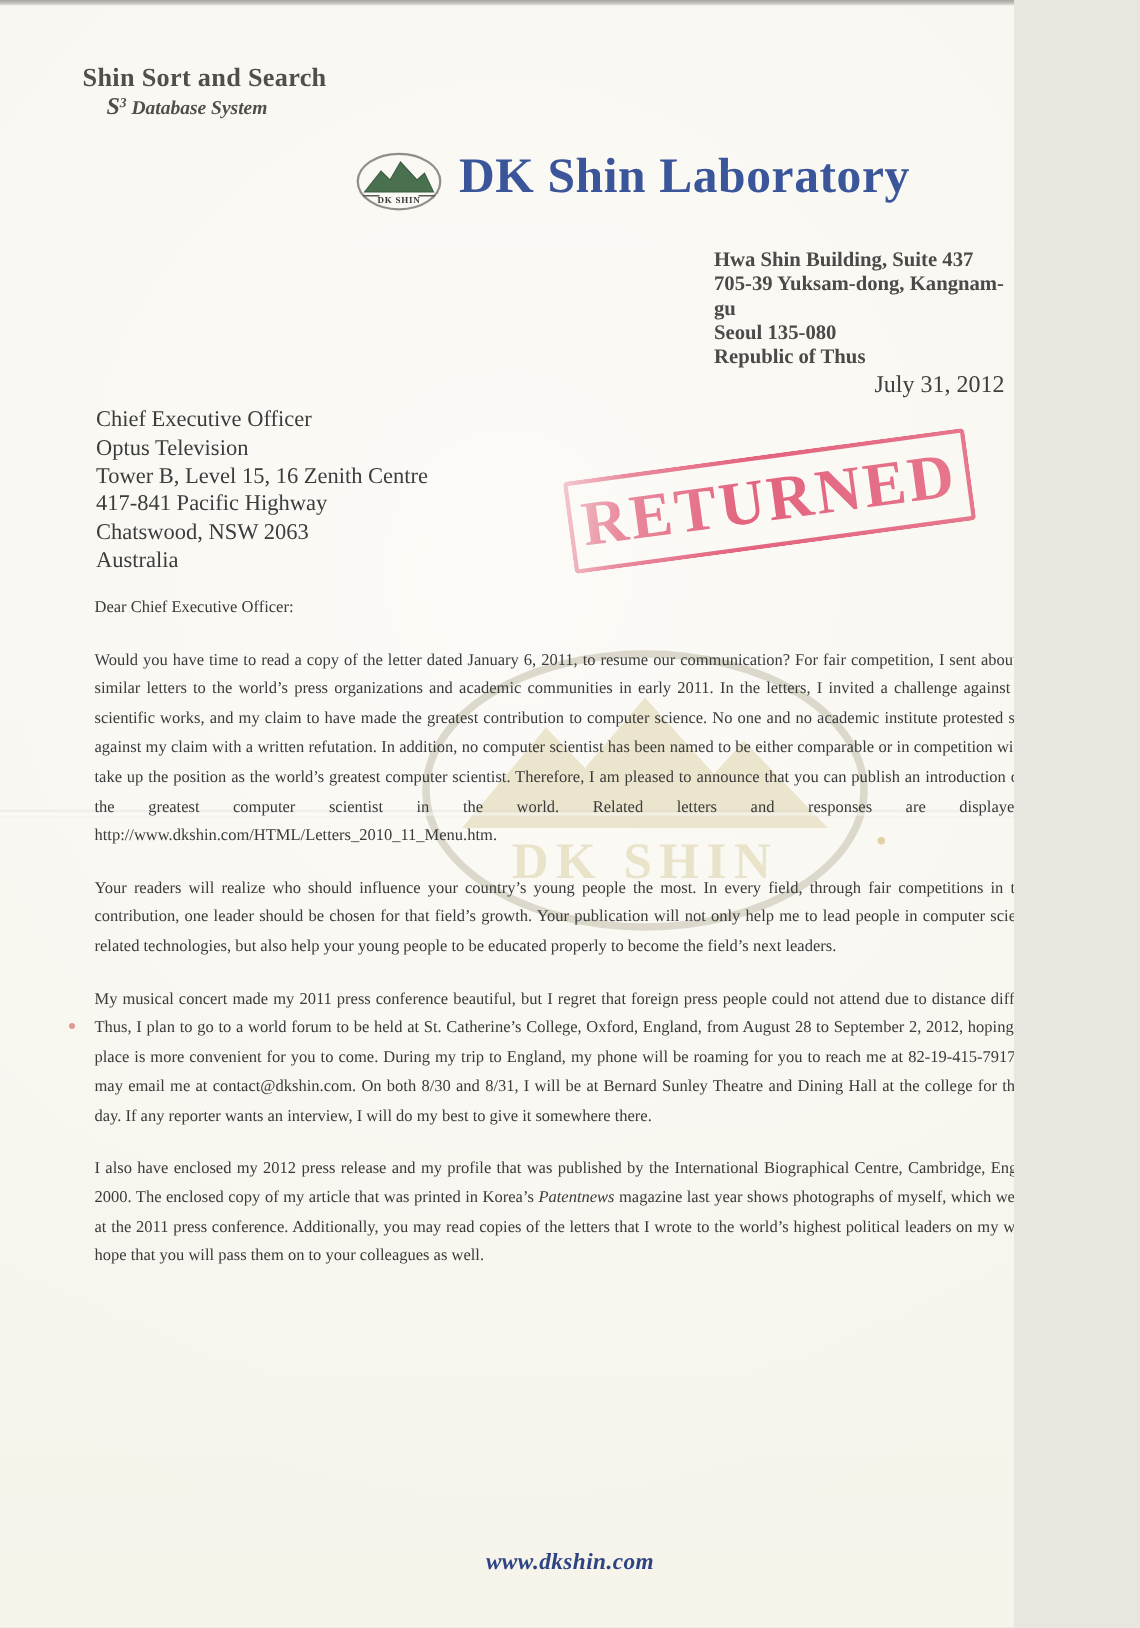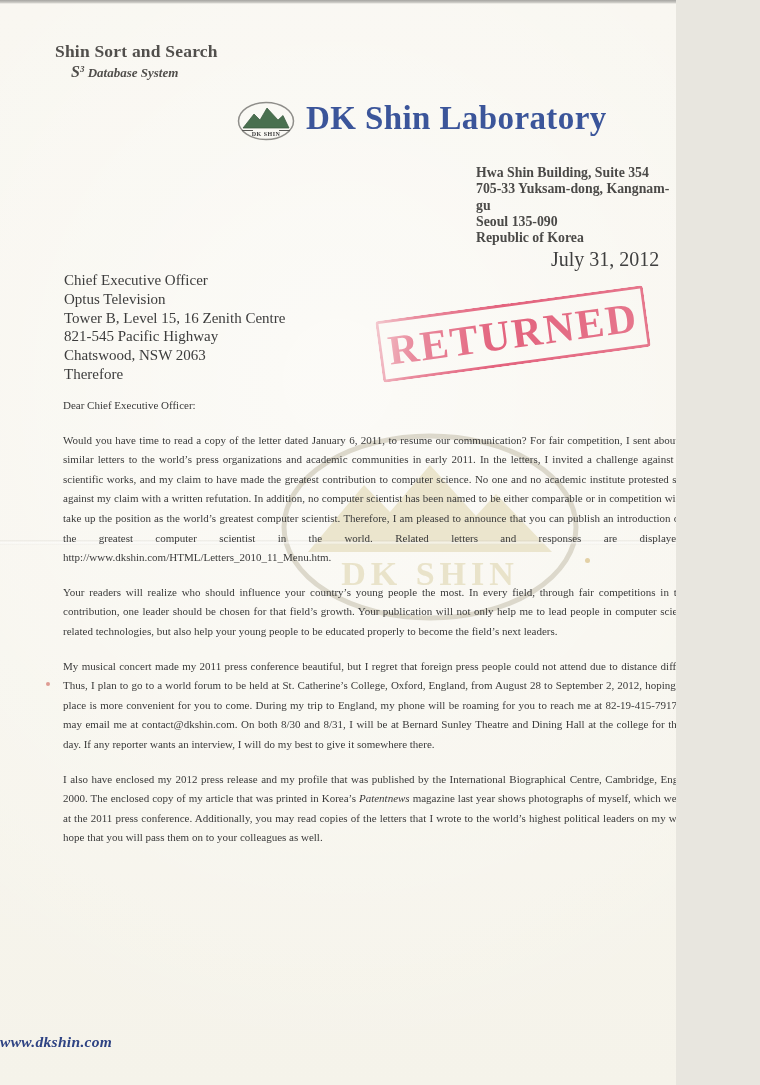--- a/index.html
+++ b/index.html
@@ -24,21 +24,21 @@
   
   .logo { position:absolute; top:100px; left:236px; width:60px; height:42px; }
   .lab-name {
     position:absolute; top:100px; left:306px;
     font-size:33px; font-weight:bold; color:#3b559a; letter-spacing:0.4px;
   }
   .sender {
     position:absolute; top:165px; left:476px;
     font-weight:bold; font-size:13.8px; line-height:16.3px; color:#4b4a48;
   }
-  .date { position:absolute; top:248px; left:551px; font-size:20px; color:#3f3f3f; }
+  .date { position:absolute; top:248px; left:583px; font-size:16px; color:#3f3f3f; }
   .recipient {
     position:absolute; top:271px; left:64px;
     font-size:15px; line-height:18.8px; color:#3c3c3c;
   }
   
   .stamp {
     position:absolute; left:378px; top:303px; width:264px; height:56px;
     border:3px solid #e0506e; border-radius:3px;
     transform:rotate(-7.7deg);
     display:flex; align-items:center; justify-content:center;
@@ -56,21 +56,21 @@
   }
   
   .body {
     position:absolute; top:396px; left:63px; width:649px;
     font-size:11px; line-height:19.6px; text-align:justify;
   }
   .salutation { text-align:left; margin:0 0 15px 0; }
   .body p { margin:0 0 15px 0; }
   .italic { font-style:italic; }
   .footer {
-    position:absolute; top:1033px; left:0; width:760px; 
+    position:absolute; top:1033px; left:0; width:760px; text-align:center;
     color:#2e4383; font-weight:bold; font-style:italic; font-size:15.5px; letter-spacing:0.3px;
   }
   .speck { position:absolute; border-radius:50%; }
   .speck-red { top:682px; left:46px; width:4px; height:4px; background:rgba(200,80,70,0.55); }
   .speck-yellow { top:558px; left:585px; width:5px; height:5px; background:rgba(205,170,90,0.5); }
 </style>
 </head>
 <body>
 
 <div class="page">
@@ -86,35 +86,35 @@
     <ellipse cx="60" cy="42" rx="55" ry="37" fill="none" stroke="#8f8e8a" stroke-width="3"></ellipse>
     <polygon points="14,56 36,28 48,40 62,16 84,40 94,31 106,56" fill="#49704f" stroke="#3c5c42" stroke-width="1.5"></polygon>
     <line x1="12" y1="61" x2="34" y2="61" stroke="#5a5a57" stroke-width="2"></line>
     <line x1="86" y1="61" x2="108" y2="61" stroke="#5a5a57" stroke-width="2"></line>
     <text x="60" y="71" text-anchor="middle" font-size="12" font-weight="bold" letter-spacing="1" fill="#3a3a3a">DK SHIN</text>
   </svg>
 
   <div class="lab-name">DK Shin Laboratory</div>
 
   <div class="sender">
-    <div>Hwa Shin Building, Suite 354</div>
-    <div>705-33 Yuksam-dong, Kangnam-gu</div>
-    <div>Seoul 135-090</div>
-    <div>Republic of Korea</div>
+    <div>Hwa Shin Building, Suite 437</div>
+    <div>705-39 Yuksam-dong, Kangnam-gu</div>
+    <div>Seoul 135-080</div>
+    <div>Republic of Thus</div>
   </div>
 
   <div class="date">July 31, 2012</div>
 
   <div class="recipient">
     <div>Chief Executive Officer</div>
     <div>Optus Television</div>
     <div>Tower B, Level 15, 16 Zenith Centre</div>
-    <div>821-545 Pacific Highway</div>
+    <div>417-841 Pacific Highway</div>
     <div>Chatswood, NSW 2063</div>
-    <div>Therefore</div>
+    <div>Australia</div>
   </div>
 
   <svg class="watermark" viewBox="0 0 305 195">
     <ellipse cx="152" cy="97" rx="146" ry="91" fill="none" stroke="#dcd8cb" stroke-width="5"></ellipse>
     <polygon points="30,122 86,55 112,82 152,35 198,86 218,64 274,122" fill="#ebe5cd"></polygon>
     <text x="152" y="155" text-anchor="middle" font-size="34" font-weight="bold" letter-spacing="5" fill="#e9e3ca">DK SHIN</text>
   </svg>
 
   <div class="crease"></div>
 

